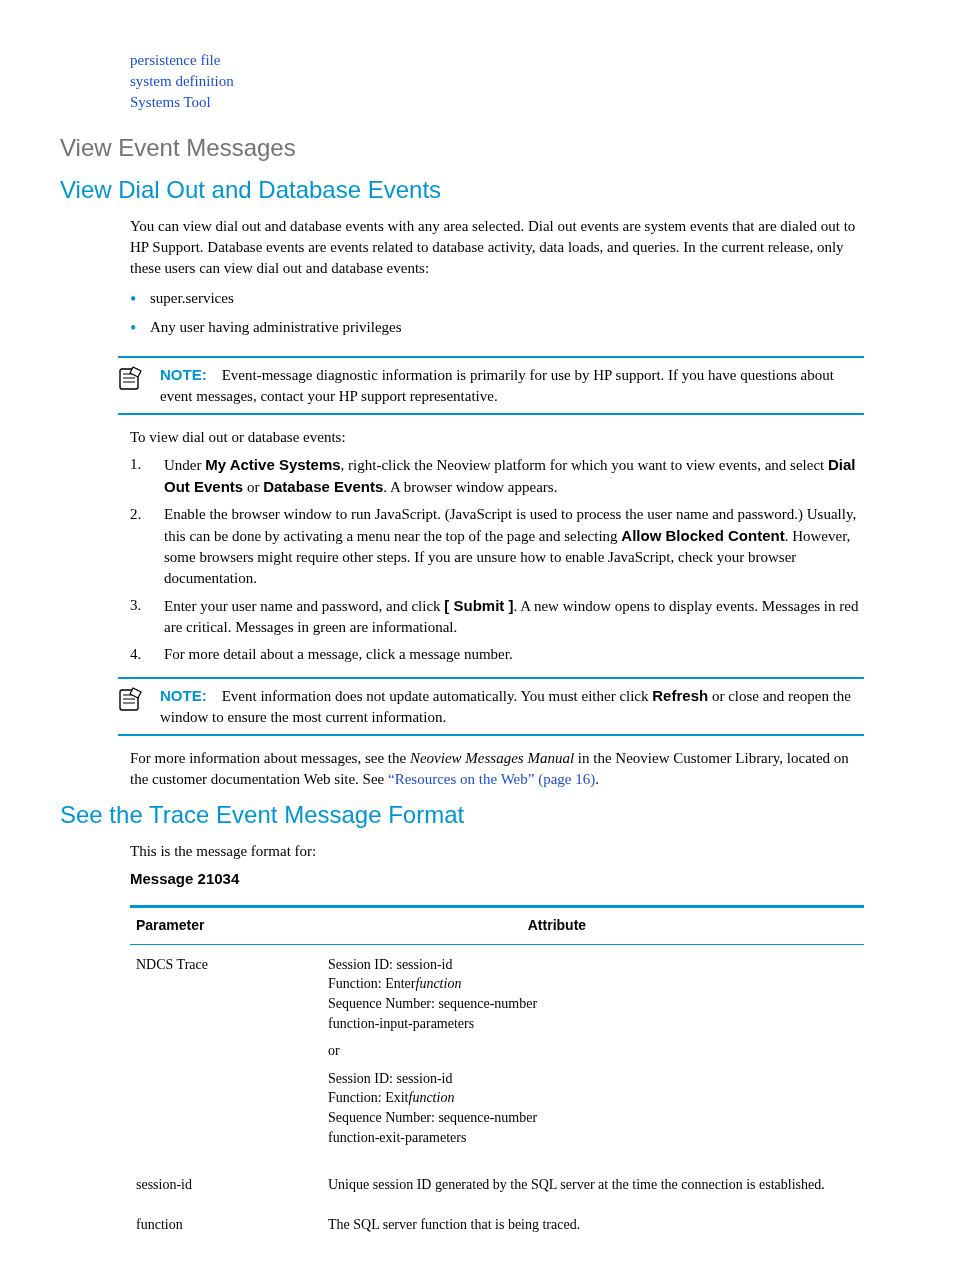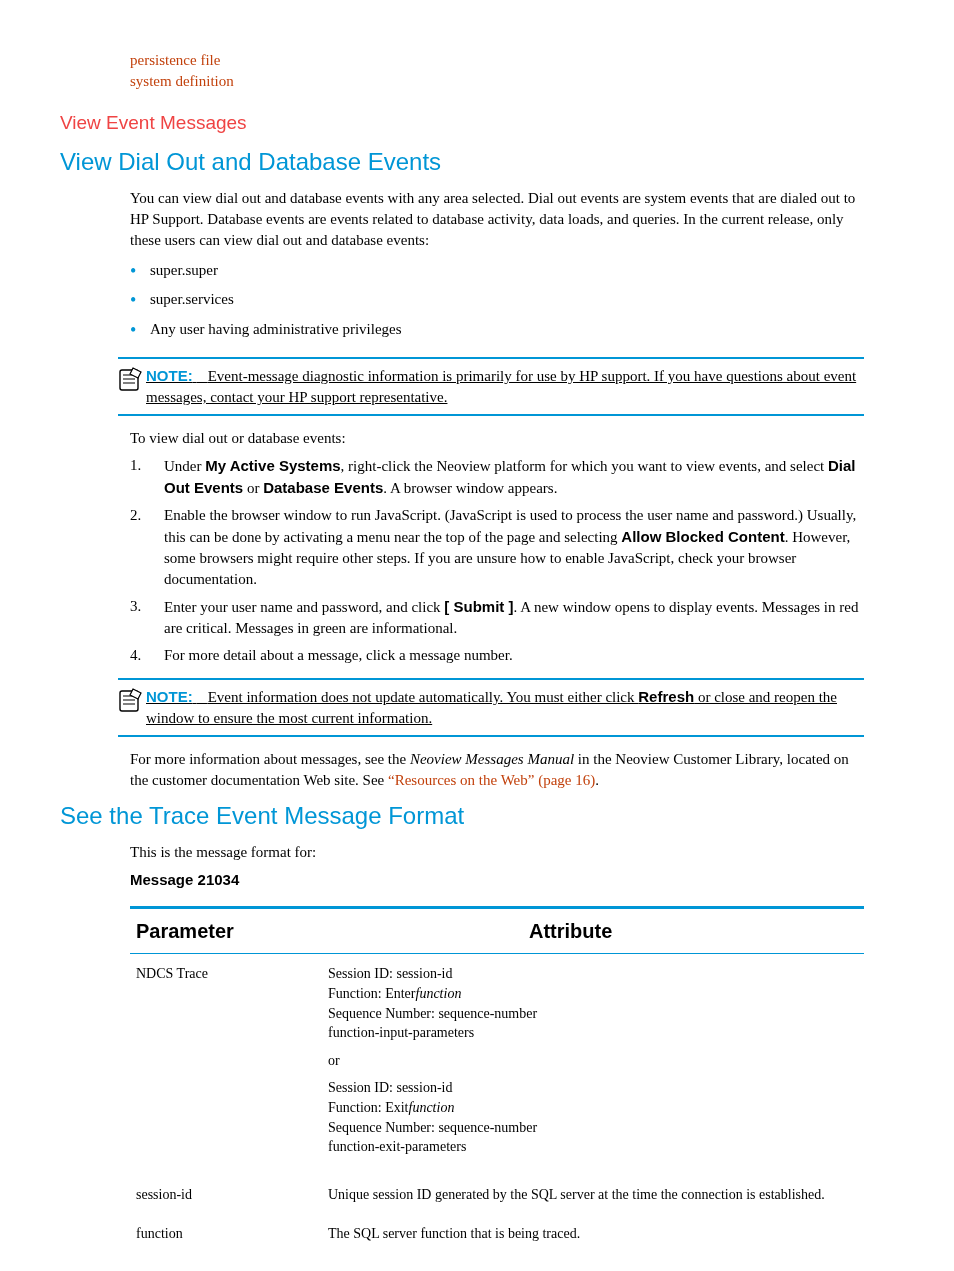--- a/index.html
+++ b/index.html
@@ -11,27 +11,27 @@
     color: #000;
     width: 954px;
     box-sizing: border-box;
     background: #fff;
   }
   .indent-block {
     margin-left: 70px;
     margin-right: 30px;
   }
   .link {
-    color: #c2410c;
+    color: #1d4ed8;
   }
   h1.section {
     font-family: Arial, Helvetica, sans-serif;
     font-weight: 400;
-    color: #ef4444;
-    font-size: 19px;
+    color: #737373;
+    font-size: 24px;
     margin: 18px 0 8px 0;
   }
   h2.subsection {
     font-family: Arial, Helvetica, sans-serif;
     font-weight: 400;
     color: #0096d6;
     font-size: 24px;
     margin: 8px 0 10px 0;
   }
   p {
@@ -75,22 +75,22 @@
     margin: 12px 0 6px 0;
   }
   hr.note-rule-bot {
     border: none;
     border-top: 2px solid #0096d6;
     margin: 6px 0 12px 0;
   }
   .note-row {
     display: flex;
     align-items: flex-start;
+    gap: 14px;
     margin-top: 4px;
-    text-decoration: underline;
   }
   .note-icon {
     flex: 0 0 28px;
     margin-top: 2px;
   }
   .note-body {
     flex: 1;
   }
   .note-label {
     font-family: Arial, Helvetica, sans-serif;
@@ -119,50 +119,50 @@
   }
   table.params {
     width: 100%;
     border-collapse: collapse;
   }
   table.params th {
     font-family: Arial, Helvetica, sans-serif;
     font-weight: bold;
     text-align: left;
     padding: 8px 6px;
-    font-size: 20px;
+    font-size: 14px;
   }
   table.params td {
     padding: 10px 6px;
     vertical-align: top;
     font-size: 14px;
   }
   table.params td.col-param {
     width: 180px;
   }
   .attr-block {
     margin-bottom: 8px;
   }
 </style>
 </head>
 <body>
 
 <div class="indent-block">
   <div><span class="link">persistence file</span></div>
   <div><span class="link">system definition</span></div>
+  <div><span class="link">Systems Tool</span></div>
 </div>
 
 <h1 class="section">View Event Messages</h1>
 
 <h2 class="subsection">View Dial Out and Database Events</h2>
 
 <div class="indent-block">
   <p>You can view dial out and database events with any area selected. Dial out events are system events that are dialed out to HP Support. Database events are events related to database activity, data loads, and queries. In the current release, only these users can view dial out and database events:</p>
   <ul class="bullets">
-    <li><span>super.super</span></li>
     <li><span>super.services</span></li>
     <li><span>Any user having administrative privileges</span></li>
   </ul>
 </div>
 
 <div style="margin-left:58px; margin-right:30px;">
   <hr class="note-rule-top">
   <div class="note-row">
     <div class="note-icon">
       <svg width="26" height="26" viewBox="0 0 26 26">

